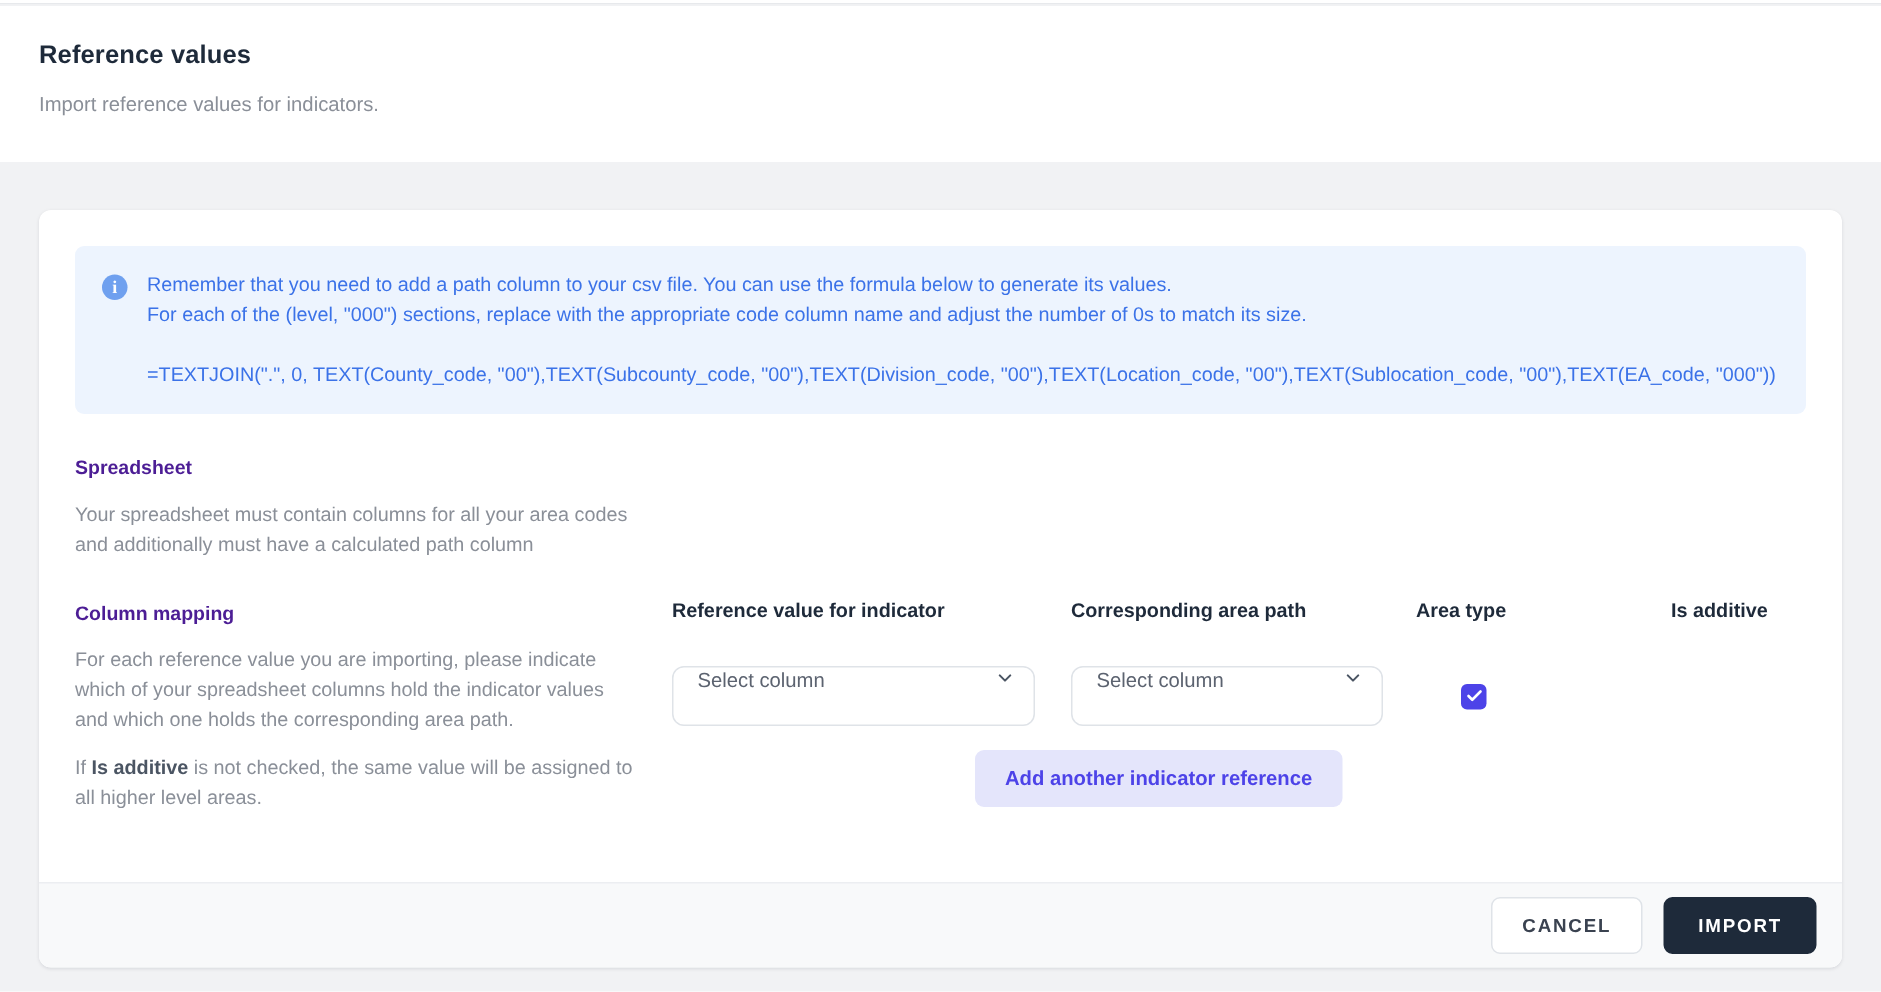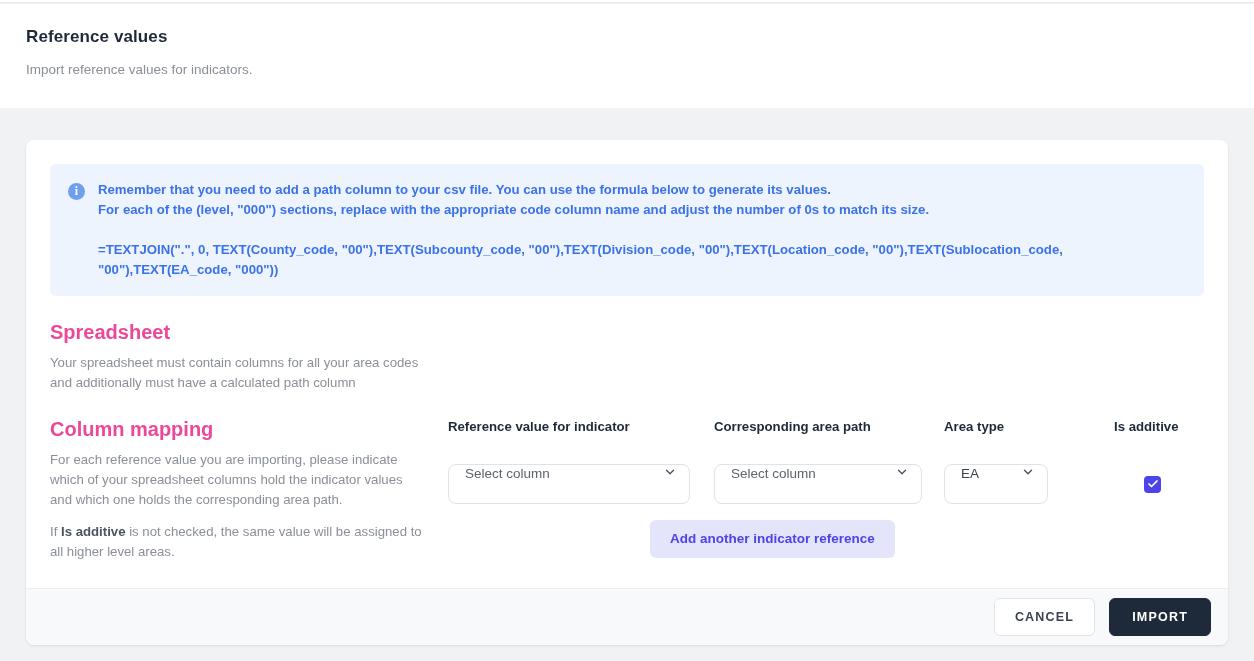--- a/index.html
+++ b/index.html
@@ -84,39 +84,38 @@
     font-weight: bold;
     font-family: "Liberation Serif", serif;
     line-height: 17px;
     text-align: center;
     margin-top: 3px;
   }
   .info-text {
     font-size: 13.2px;
     line-height: 20px;
     color: #3b72e8;
-    font-weight: bold;
   }
   .info-text p { margin: 0; }
   .info-text .gap { height: 20px; }
 
   
   .section-row {
     display: flex;
     margin-top: 25px;
   }
   .section-left {
     width: 398px;
     flex: 0 0 398px;
     padding-right: 24px;
   }
   .section-heading {
-    font-size: 20px;
-    font-weight: bold;
-    color: #ec4899;
+    font-size: 13px;
+    font-weight: bold;
+    color: #4c1d95;
     margin: 0 0 10px 0;
     line-height: 22px;
   }
   .section-desc {
     font-size: 13.2px;
     color: #8a8f98;
     line-height: 20px;
     margin: 0;
   }
   .section-desc + .section-desc { margin-top: 12px; }
@@ -344,30 +343,20 @@
           <div class="map-col-2">
             <div class="select w-md">
               <span class="select-value">Select column</span>
               <span class="chev">
                 <svg width="14" height="14" viewBox="0 0 24 24" fill="none" stroke="currentColor" stroke-width="2.4" stroke-linecap="round" stroke-linejoin="round">
                     <polyline points="6 9 12 15 18 9"></polyline>
                   </svg>
               </span>
             </div>
           </div>
-          <div class="map-col-3">
-            <div class="select w-sm filled">
-              <span class="select-value">EA</span>
-              <span class="chev">
-                <svg width="14" height="14" viewBox="0 0 24 24" fill="none" stroke="currentColor" stroke-width="2.4" stroke-linecap="round" stroke-linejoin="round">
-                    <polyline points="6 9 12 15 18 9"></polyline>
-                  </svg>
-              </span>
-            </div>
-          </div>
           <div class="map-col-4">
             <div class="checkbox">
               <svg width="12" height="12" viewBox="0 0 24 24" fill="none" stroke="#ffffff" stroke-width="3.5" stroke-linecap="round" stroke-linejoin="round">
                   <polyline points="20 6 9 17 4 12"></polyline>
                 </svg>
             </div>
           </div>
         </div>
 
         <div class="add-row">

